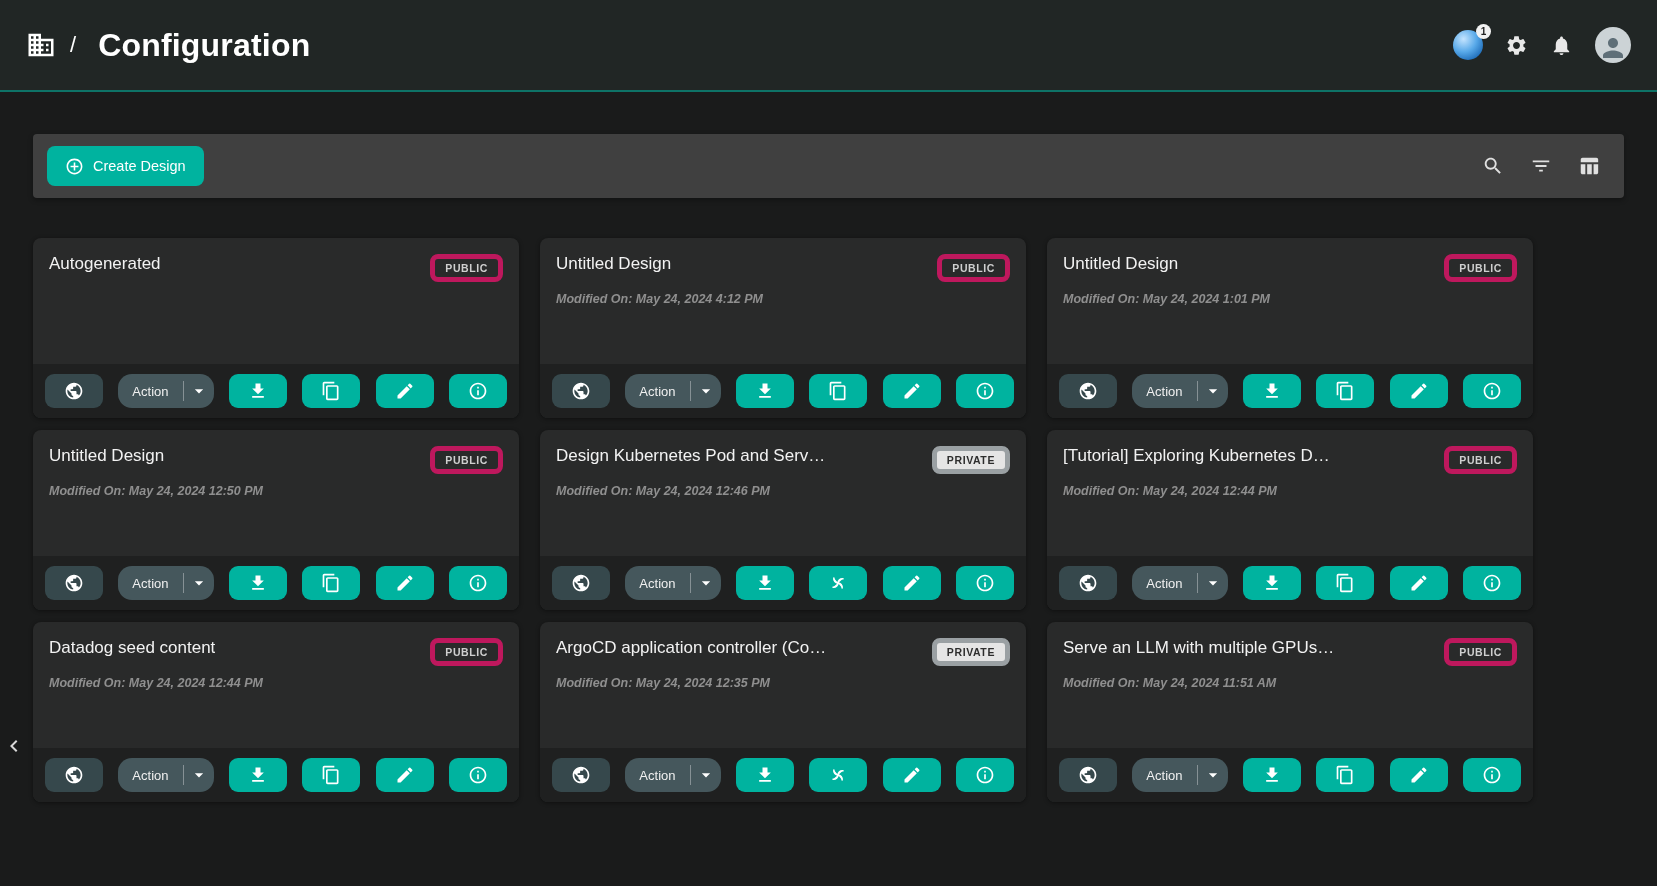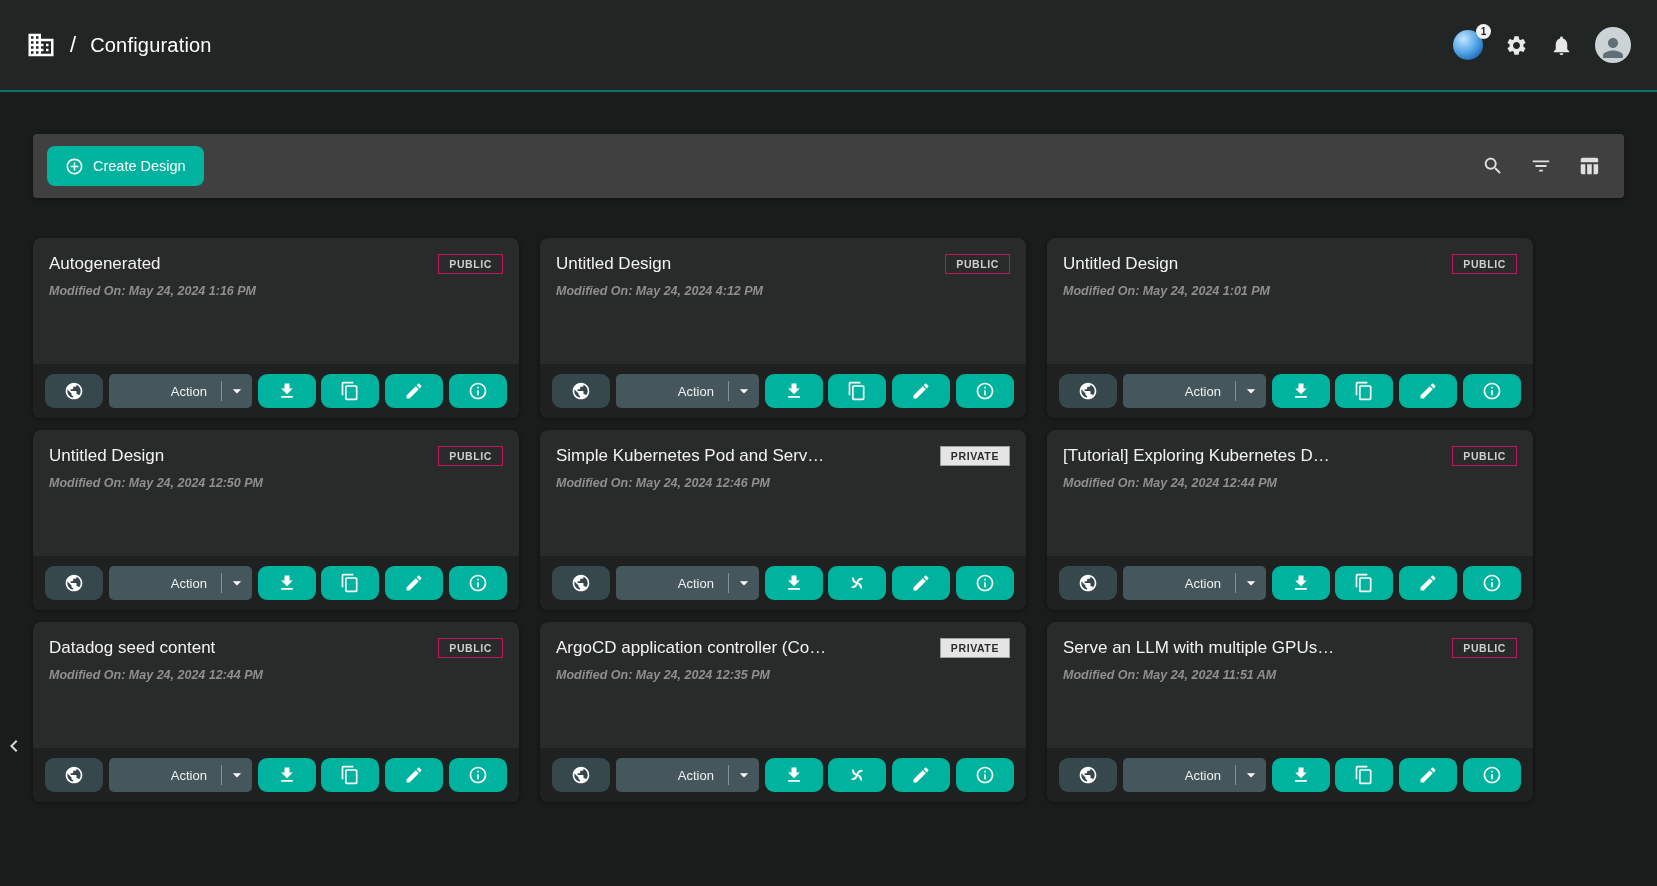--- a/index.html
+++ b/index.html
@@ -17,21 +17,21 @@
     height: 92px;
     background: #212625;
     border-bottom: 2px solid rgba(0,179,159,.55);
     display: flex;
     align-items: center;
     padding: 0 26px;
   }
   .brand { display: flex; align-items: center; gap: 14px; color: #fff; }
   .building-icon svg { width: 30px; height: 30px; fill: #fff; display: block; }
   .separator { font-size: 22px; color: #fff; }
-  .page-title { font-size: 20px; font-weight: 400; margin: 0; color: #fff; letter-spacing: .2px; }
+  .page-title { font-size: 32px; font-weight: 700; margin: 8px; color: #fff; letter-spacing: .2px; }
   .header-right { margin-left: auto; display: flex; align-items: center; gap: 22px; }
   .icon-btn { background: none; border: none; padding: 0; cursor: pointer; display: flex; align-items: center; position: relative; }
   .icon-btn svg { width: 23px; height: 23px; fill: #e8e8e8; display: block; }
   .provider-circle { width: 30px; height: 30px; border-radius: 50%;
     background: radial-gradient(circle at 35% 30%, #c4e4ff, #58a9e9 45%, #1b69b6 82%); }
   .notif-badge { position: absolute; top: -6px; right: -8px; background: #f2f2f2; color: #222;
     font-size: 10px; font-weight: 700; border-radius: 50%; width: 15px; height: 15px;
     display: flex; align-items: center; justify-content: center; }
   .avatar { width: 36px; height: 36px; border-radius: 50%; background: #ccd3d6;
     display: flex; align-items: flex-end; justify-content: center; overflow: hidden; }
@@ -60,33 +60,33 @@
     display: grid;
     grid-template-columns: repeat(3, 1fr);
     gap: 12px 21px;
   }
   .card { background: #292a2a; border-radius: 8px; height: 180px; display: flex;
     flex-direction: column; overflow: hidden; box-shadow: 0 1px 4px rgba(0,0,0,.45); }
   .card-top { padding: 16px 16px 0; flex: 1; min-width: 0; }
   .card-head { display: flex; justify-content: space-between; align-items: flex-start; gap: 10px; }
   .card-title { margin: 0; font-size: 17px; font-weight: 500; color: #f2f2f2;
     white-space: nowrap; overflow: hidden; }
-  .badge { border: 1px solid #be185d; color: #cfcfcf; border-radius: 0; font-size: 10.5px;
+  .badge { border: 5px solid #be185d; color: #cfcfcf; border-radius: 8px; font-size: 10.5px;
     font-weight: 700; letter-spacing: .6px; padding: 3px 10px; flex: none; }
   .badge.private { background: #e5e5e5; color: #2d2d2d; border-color: #9aa0a3; }
   .modified { margin: 10px 0 0; font-size: 12.5px; font-style: italic; font-weight: 600; color: #8f8f8f; }
   .card-actions { background: #1f2020; padding: 10px 12px; display: flex;
     align-items: center; justify-content: space-between; }
   .btn { height: 34px; border: none; border-radius: 9px; display: flex;
     align-items: center; justify-content: center; cursor: pointer; padding: 0; }
   .btn svg { width: 20px; height: 20px; fill: #fff; display: block; }
   .btn.dark { width: 58px; background: #36484c; }
   .btn.teal { width: 58px; background: #00B39F; }
-  .split { height: 34px; background: #45575c; border-radius: 5px; display: flex;
-    align-items: center; cursor: pointer; overflow: hidden; padding-left: 48px; }
+  .split { height: 34px; background: #45575c; border-radius: 14px; display: flex;
+    align-items: center; cursor: pointer; overflow: hidden; }
   .split-label { color: #f0f0f0; font-size: 13px; padding: 0 14px; }
   .split-divider { width: 1px; height: 20px; background: rgba(255,255,255,.35); }
   .split-caret { width: 30px; display: flex; align-items: center; justify-content: center; }
   .split-caret svg { width: 20px; height: 20px; fill: #fff; display: block; }
   
   .drawer-toggle { position: absolute; left: 0px; top: 732px; background: none; border: none;
     cursor: pointer; color: #d8d8d8; padding: 2px; }
   .drawer-toggle svg { width: 24px; height: 24px; fill: #d8d8d8; display: block; }
 </style>
 </head>
@@ -153,21 +153,20 @@
   </div>
 </div>
 
 <main class="grid">
   <article class="card">
     <div class="card-top">
       <div class="card-head">
         <h3 class="card-title">Autogenerated</h3>
         <span class="badge">PUBLIC</span>
       </div>
-      <p class="modified">Modified On: May 24, 2024 1:16 PM</p>
     </div>
     <div class="card-actions">
       <button class="btn dark">
         <svg viewBox="0 0 24 24">
             <path d="M12 2C6.48 2 2 6.48 2 12s4.48 10 10 10 10-4.48 10-10S17.52 2 12 2zm-1 17.93c-3.95-.49-7-3.85-7-7.93 0-.62.08-1.21.21-1.79L9 15v1c0 1.1.9 2 2 2v1.93zm6.9-2.54c-.26-.81-1-1.39-1.9-1.39h-1v-3c0-.55-.45-1-1-1H8v-2h2c.55 0 1-.45 1-1V7h2c1.1 0 2-.9 2-2v-.41c2.93 1.19 5 4.06 5 7.41 0 2.08-.8 3.97-2.1 5.39z"></path>
           </svg>
       </button>
       <div class="split">
         <span class="split-label">Action</span>
         <span class="split-divider"></span>
@@ -338,21 +337,21 @@
         <svg viewBox="0 0 24 24">
             <path d="M11 17h2v-6h-2v6zm1-15C6.48 2 2 6.48 2 12s4.48 10 10 10 10-4.48 10-10S17.52 2 12 2zm0 18c-4.41 0-8-3.59-8-8s3.59-8 8-8 8 3.59 8 8-3.59 8-8 8zM11 9h2V7h-2v2z"></path>
           </svg>
       </button>
     </div>
   </article>
 
   <article class="card">
     <div class="card-top">
       <div class="card-head">
-        <h3 class="card-title">Simple Kubernetes Pod and Serv…</h3>
+        <h3 class="card-title">Design Kubernetes Pod and Serv…</h3>
         <span class="badge private">PRIVATE</span>
       </div>
       <p class="modified">Modified On: May 24, 2024 12:46 PM</p>
     </div>
     <div class="card-actions">
       <button class="btn dark">
         <svg viewBox="0 0 24 24">
             <path d="M12 2C6.48 2 2 6.48 2 12s4.48 10 10 10 10-4.48 10-10S17.52 2 12 2zm-1 17.93c-3.95-.49-7-3.85-7-7.93 0-.62.08-1.21.21-1.79L9 15v1c0 1.1.9 2 2 2v1.93zm6.9-2.54c-.26-.81-1-1.39-1.9-1.39h-1v-3c0-.55-.45-1-1-1H8v-2h2c.55 0 1-.45 1-1V7h2c1.1 0 2-.9 2-2v-.41c2.93 1.19 5 4.06 5 7.41 0 2.08-.8 3.97-2.1 5.39z"></path>
           </svg>
       </button>

